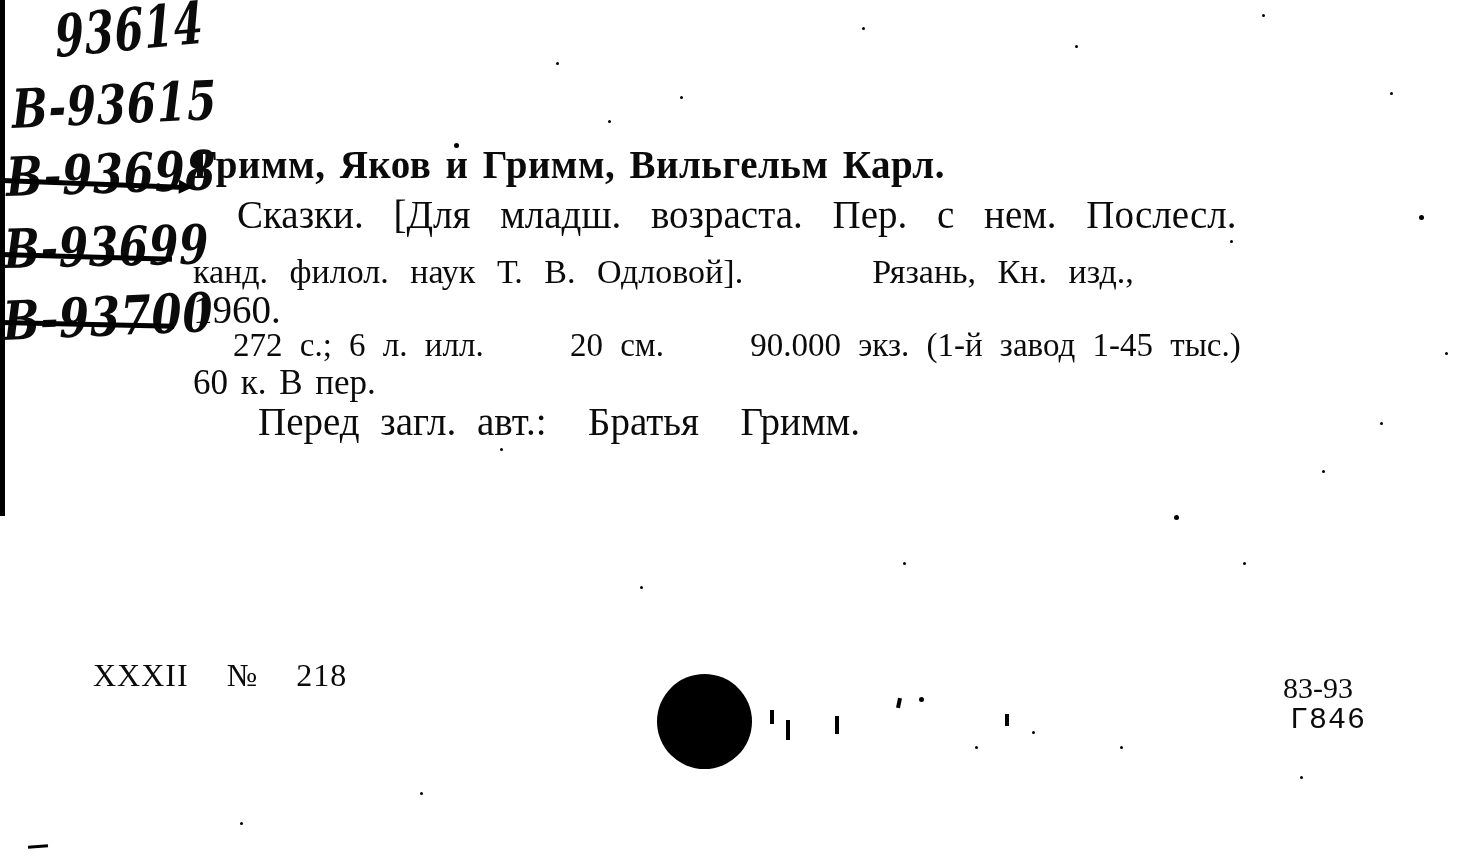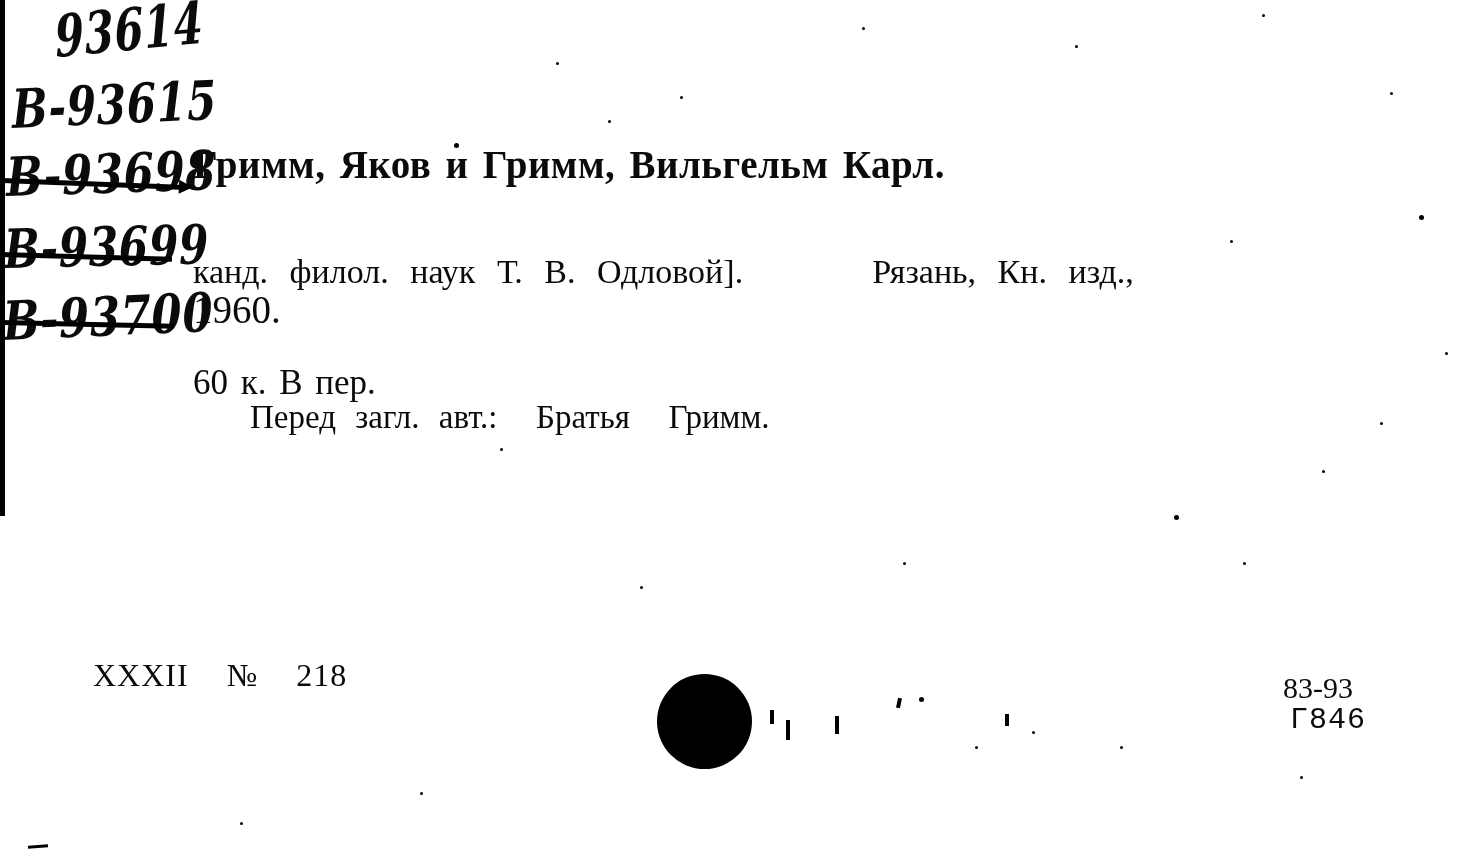--- a/index.html
+++ b/index.html
@@ -55,21 +55,21 @@
   .line{position:absolute;white-space:pre;}
   .heading{
     left:193px;top:142px;
     font-size:39px;font-weight:bold;letter-spacing:.5px;word-spacing:4px;
   }
   .title-1{left:237px;top:192px;font-size:39px;word-spacing:20px;}
   .title-2{left:193px;top:241px;font-size:34px;word-spacing:13px;margin-top:12px;}
   .title-3{left:193px;top:287px;font-size:39px;}
   .collation{left:233px;top:327px;font-size:33px;word-spacing:9px;}
   .price{left:193px;top:363px;font-size:35px;word-spacing:4px;}
-  .note{left:250px;top:399px;font-size:33px;word-spacing:11px;}
+  .note{left:258px;top:399px;font-size:39px;word-spacing:11px;}
   .tracing{left:250px;top:493px;font-size:33px;word-spacing:8px;}
 
   .foot-1{left:93px;top:643px;font-size:32px;word-spacing:8px;}
   .foot-2{left:93px;top:657px;font-size:32px;word-spacing:10px;letter-spacing:1px;}
   .foot-3{left:93px;top:711px;font-size:32px;word-spacing:10px;}
   .code-1{left:1283px;top:671px;font-size:30px;}
   .code-2{left:1290px;top:703px;font-size:30px;letter-spacing:1px;font-family:Liberation Mono, monospace;}
 
   
   .hole{
@@ -136,22 +136,24 @@
   <div class="acc acc-3">
     <span class="acc-text">В-93699</span>
     <span class="cross-line"></span>
   </div>
   <div class="acc acc-4">
     <span class="acc-text">В-93700</span>
     <span class="cross-line"></span>
   </div>
 
   <div class="line heading">Гримм, Яков и Гримм, Вильгельм Карл.</div>
+  <div class="line title-1">Сказки. [Для младш. возраста. Пер. с нем. Послесл.</div>
   <div class="line title-2">канд. филол. наук Т. В. Одловой].      Рязань, Кн. изд.,</div>
   <div class="line title-3">1960.</div>
+  <div class="line collation">272 с.; 6 л. илл.     20 см.     90.000 экз. (1-й завод 1-45 тыс.)</div>
   <div class="line price">60 к. В пер.</div>
   <div class="line note">Перед загл. авт.:  Братья  Гримм.</div>
 
   <div class="line foot-2">XXXII  №  218</div>
   <div class="line code-1">83-93</div>
   <div class="line code-2">Г846</div>
 
   <div class="hole"></div>
 
   <div class="speck"></div>

